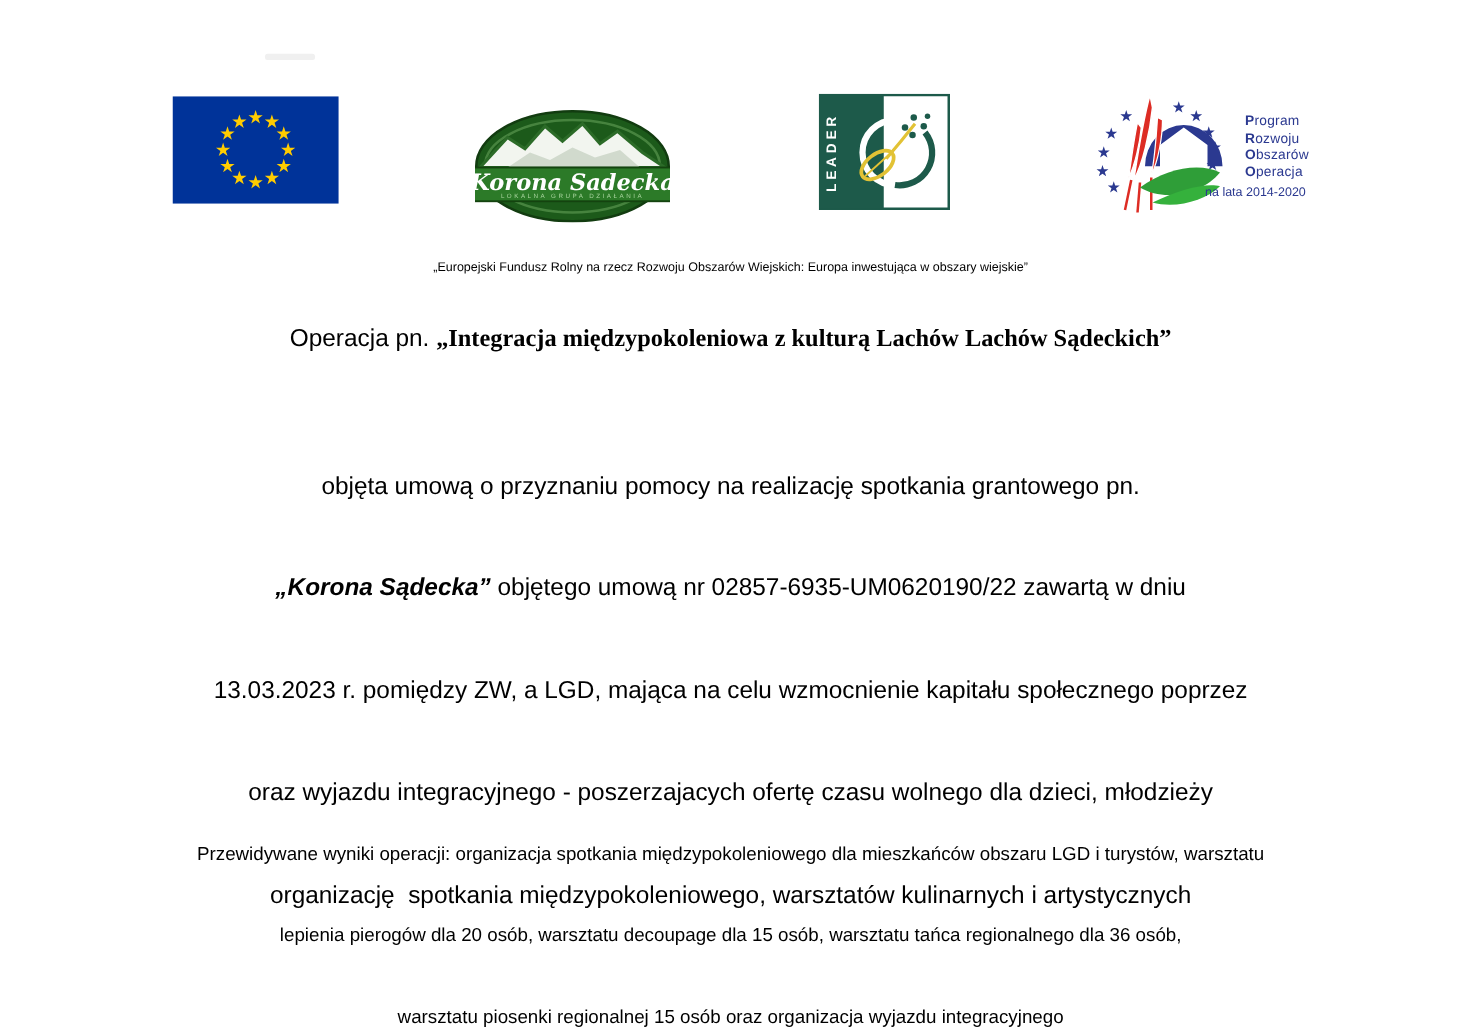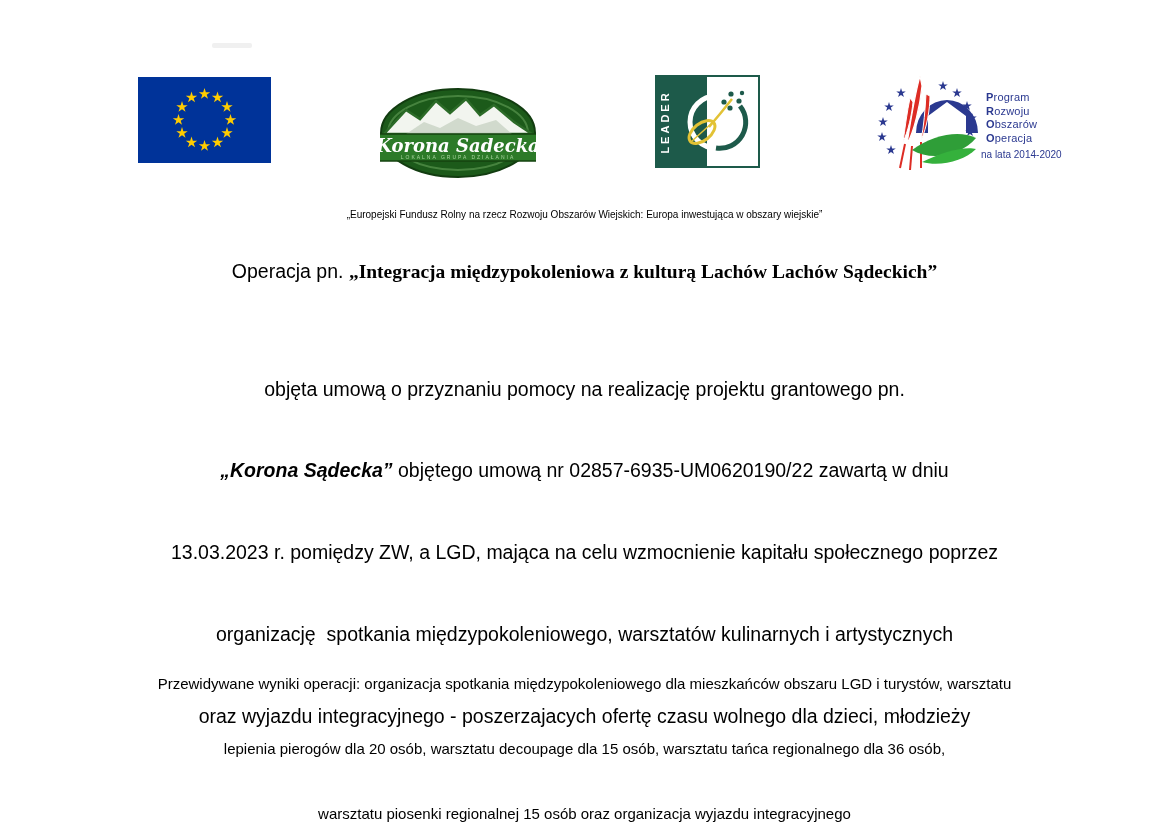--- a/index.html
+++ b/index.html
@@ -14,26 +14,26 @@
   .smudge{
     position:absolute;left:212px;top:43px;width:40px;height:5px;
     background:#f0f0f0;border-radius:2px;
   }
   .logo{position:absolute;}
   .logo-eu{left:138px;top:77px;}
   .logo-korona{left:380px;top:88px;}
   .logo-leader{left:655px;top:75px;}
   .logo-prow{left:876px;top:70px;width:162px;height:102px;}
   .prow-text{
-    position:absolute;left:110px;top:21px;
+    position:absolute;left:120px;top:21px;
     color:#2b3990;font-size:11px;line-height:13.5px;letter-spacing:0.2px;
   }
   .prow-line::first-letter{font-weight:bold;}
   .prow-years{
-    position:absolute;left:105px;top:79px;
+    position:absolute;left:88px;top:79px;
     color:#2b3990;font-size:10px;white-space:pre;
   }
   .tline{
     position:absolute;left:0;width:100%;
     text-align:center;white-space:pre;
   }
   .quote{top:209px;font-size:10px;}
   .opline{top:260px;font-size:19.5px;}
   .b{font-weight:bold;font-family:Liberation Serif, serif;}
   .bi{font-weight:bold;font-style:italic;}
@@ -144,25 +144,25 @@
       <div class="prow-line">Operacja</div>
     </div>
     <div class="prow-years">na lata 2014-2020</div>
   </div>
 
   <div class="tline quote">„Europejski Fundusz Rolny na rzecz Rozwoju Obszarów Wiejskich: Europa inwestująca w obszary wiejskie”</div>
 
   <div class="tline opline"><span>Operacja pn. </span><span class="b">„Integracja międzypokoleniowa z kulturą Lachów Lachów Sądeckich”</span></div>
 
   <div class="bodyblock">
-    <div>objęta umową o przyznaniu pomocy na realizację projektu grantowego pn.</div>
+    <div>objęta umową o przyznaniu pomocy na realizację spotkania grantowego pn.</div>
     <div><span class="bi">„Korona Sądecka”</span><span> objętego umową nr 02857-6935-UM0620190/22 zawartą w dniu</span></div>
     <div>13.03.2023 r. pomiędzy ZW, a LGD, mająca na celu wzmocnienie kapitału społecznego poprzez</div>
+    <div>oraz wyjazdu integracyjnego - poszerzajacych ofertę czasu wolnego dla dzieci, młodzieży</div>
     <div>organizację  spotkania międzypokoleniowego, warsztatów kulinarnych i artystycznych</div>
-    <div>oraz wyjazdu integracyjnego - poszerzajacych ofertę czasu wolnego dla dzieci, młodzieży</div>
     
     
     
     
   </div>
 
   <div class="resultsblock">
     <div>Przewidywane wyniki operacji: organizacja spotkania międzypokoleniowego dla mieszkańców obszaru LGD i turystów, warsztatu</div>
     <div>lepienia pierogów dla 20 osób, warsztatu decoupage dla 15 osób, warsztatu tańca regionalnego dla 36 osób,</div>
     <div>warsztatu piosenki regionalnej 15 osób oraz organizacja wyjazdu integracyjnego</div>

